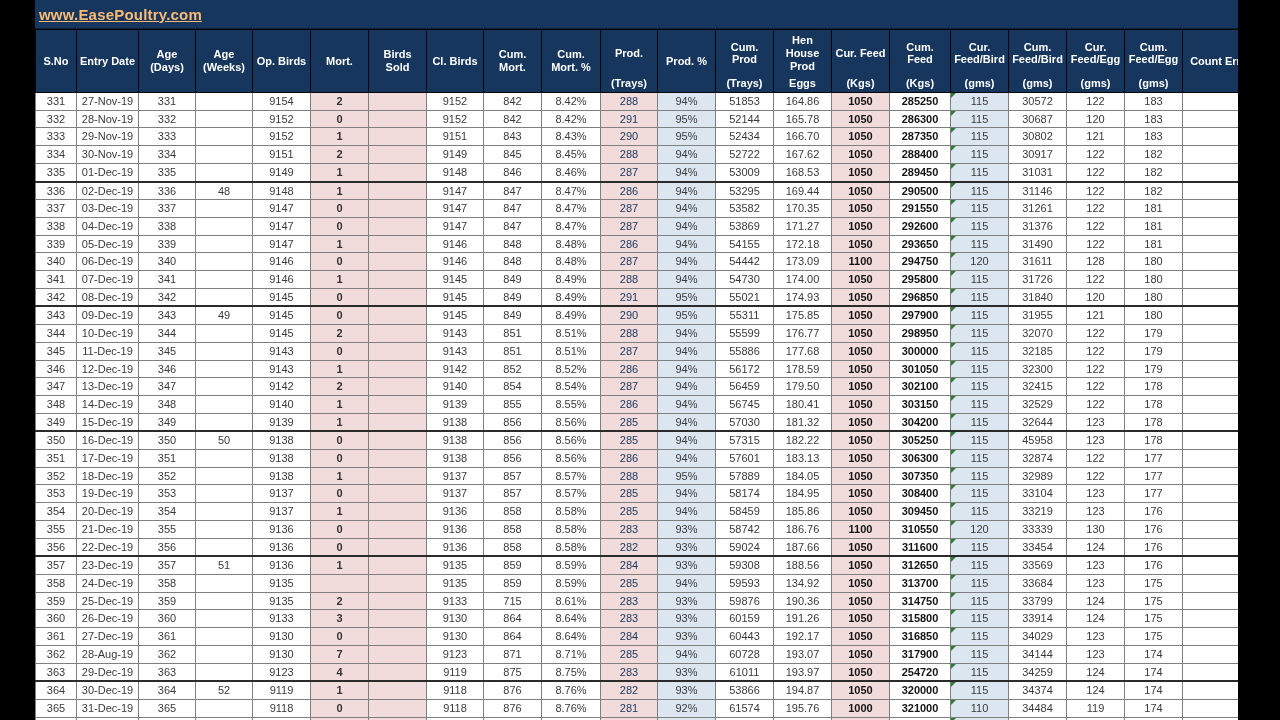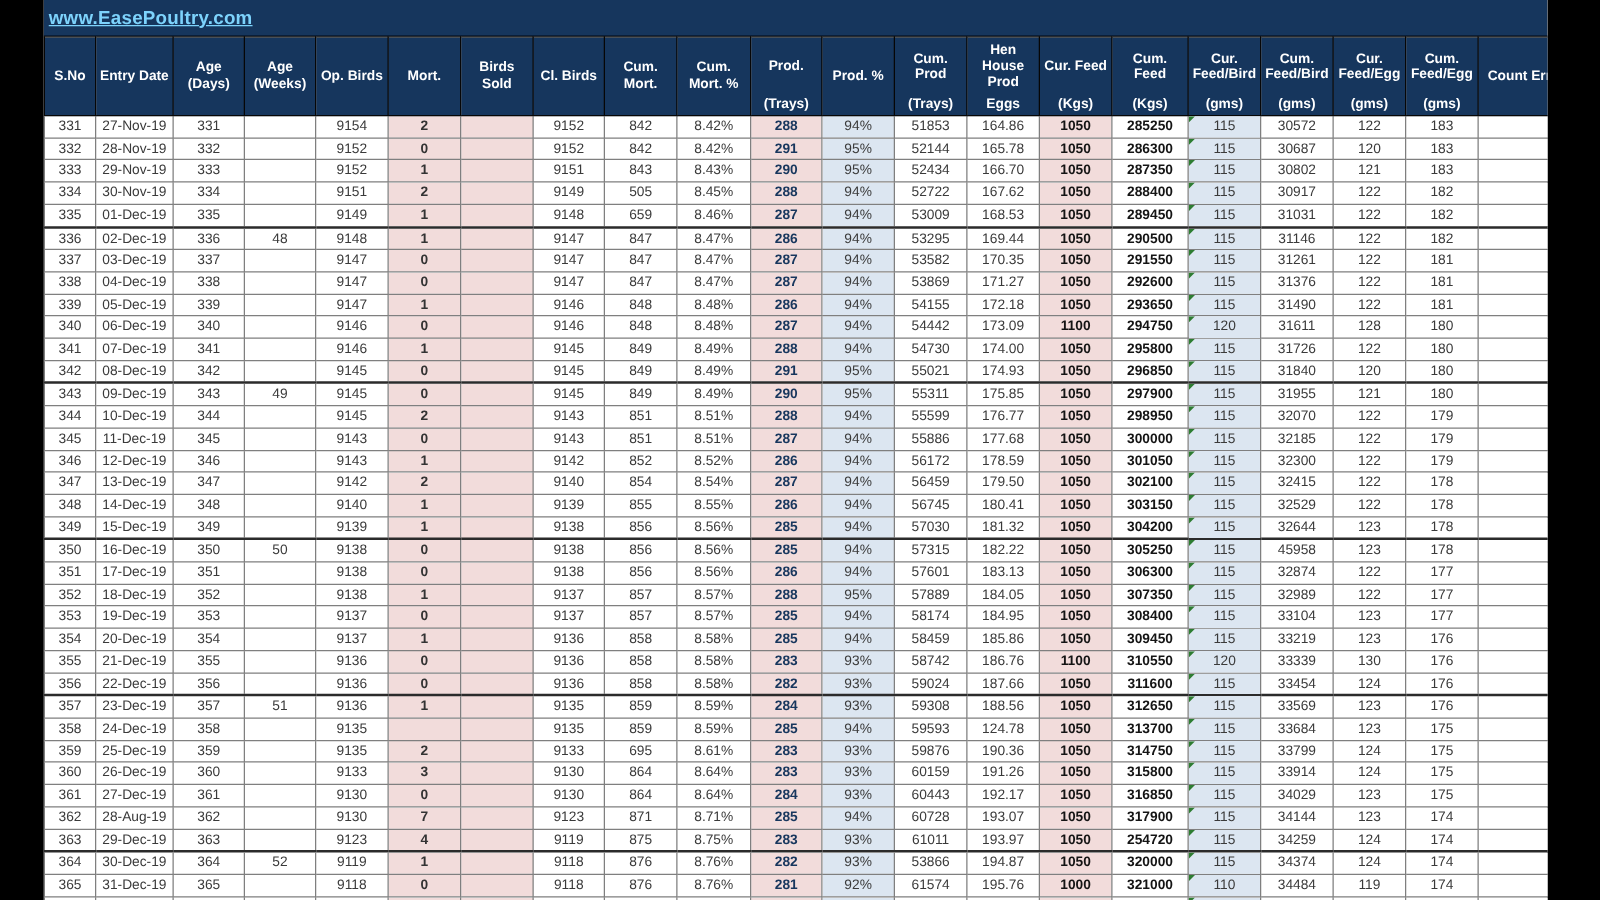--- a/index.html
+++ b/index.html
@@ -13,21 +13,21 @@
     position:absolute;left:35px;top:0;
     width:1203px;height:720px;overflow:hidden;
     background:#fff;
   }
   .titlebar{
     background:#16365D;height:28px;
     display:flex;align-items:center;
     border-bottom:1px solid #0a1e38;
   }
   .titlebar .site{
-    color:#7dd3fc;font-weight:bold;font-size:15px;
+    color:#fdba74;font-weight:bold;font-size:15px;
     text-decoration:underline;padding-left:4px;letter-spacing:.2px;
   }
   table{
     border-collapse:collapse;table-layout:fixed;width:1203px;
   }
   thead th{
     background:#16365D;color:#fff;
     font-size:11px;font-weight:bold;
     border:1px solid #060606;
     padding:0;vertical-align:middle;
@@ -58,21 +58,21 @@
   .col-birds-sold{width:57px}.col-cl-birds{width:56px}.col-cum-mort{width:57px}
   .col-cum-mort-pct{width:58px}.col-prod-trays{width:56px}.col-prod-pct{width:57px}
   .col-cum-prod{width:57px}.col-hen-house-prod{width:57px}.col-cur-feed{width:57px}
   .col-cum-feed{width:60px}.col-cur-feed-bird{width:57px}.col-cum-feed-bird{width:57px}
   .col-cur-feed-egg{width:57px}.col-cum-feed-egg{width:57px}.col-count-error{width:76px}
   
   tbody td.col-mort, tbody td.col-birds-sold,
   tbody td.col-prod-trays, tbody td.col-cur-feed{background:#F2DCDB;}
   tbody td.col-prod-pct, tbody td.col-cur-feed-bird{background:#DCE6F1;}
   tbody td.col-mort{font-weight:bold;color:#333;}
-  tbody td.col-prod-trays{font-weight:bold;color:#17365D;}
+  tbody td.col-prod-trays{font-weight:normal;color:#17365D;}
   tbody td.col-cur-feed, tbody td.col-cum-feed{font-weight:bold;color:#141414;}
   tbody td.col-cur-feed-bird{position:relative;}
   tbody td.col-cur-feed-bird::before{
     content:"";position:absolute;top:0;left:0;width:0;height:0;
     border-top:5px solid #2e7d32;border-right:5px solid transparent;
   }
 </style>
 </head>
 <body>
 
@@ -271,21 +271,21 @@
         </tr>
         <tr>
           <td class="col-sno">334</td>
           <td class="col-entry-date">30-Nov-19</td>
           <td class="col-age-days">334</td>
           <td class="col-age-weeks"></td>
           <td class="col-op-birds">9151</td>
           <td class="col-mort">2</td>
           <td class="col-birds-sold"></td>
           <td class="col-cl-birds">9149</td>
-          <td class="col-cum-mort">505</td>
+          <td class="col-cum-mort">845</td>
           <td class="col-cum-mort-pct">8.45%</td>
           <td class="col-prod-trays">288</td>
           <td class="col-prod-pct">94%</td>
           <td class="col-cum-prod">52722</td>
           <td class="col-hen-house-prod">167.62</td>
           <td class="col-cur-feed">1050</td>
           <td class="col-cum-feed">288400</td>
           <td class="col-cur-feed-bird">115</td>
           <td class="col-cum-feed-bird">30917</td>
           <td class="col-cur-feed-egg">122</td>
@@ -294,21 +294,21 @@
         </tr>
         <tr>
           <td class="col-sno">335</td>
           <td class="col-entry-date">01-Dec-19</td>
           <td class="col-age-days">335</td>
           <td class="col-age-weeks"></td>
           <td class="col-op-birds">9149</td>
           <td class="col-mort">1</td>
           <td class="col-birds-sold"></td>
           <td class="col-cl-birds">9148</td>
-          <td class="col-cum-mort">659</td>
+          <td class="col-cum-mort">846</td>
           <td class="col-cum-mort-pct">8.46%</td>
           <td class="col-prod-trays">287</td>
           <td class="col-prod-pct">94%</td>
           <td class="col-cum-prod">53009</td>
           <td class="col-hen-house-prod">168.53</td>
           <td class="col-cur-feed">1050</td>
           <td class="col-cum-feed">289450</td>
           <td class="col-cur-feed-bird">115</td>
           <td class="col-cum-feed-bird">31031</td>
           <td class="col-cur-feed-egg">122</td>
@@ -828,39 +828,39 @@
           <td class="col-age-weeks"></td>
           <td class="col-op-birds">9135</td>
           <td class="col-mort"></td>
           <td class="col-birds-sold"></td>
           <td class="col-cl-birds">9135</td>
           <td class="col-cum-mort">859</td>
           <td class="col-cum-mort-pct">8.59%</td>
           <td class="col-prod-trays">285</td>
           <td class="col-prod-pct">94%</td>
           <td class="col-cum-prod">59593</td>
-          <td class="col-hen-house-prod">124.78</td>
+          <td class="col-hen-house-prod">134.92</td>
           <td class="col-cur-feed">1050</td>
           <td class="col-cum-feed">313700</td>
           <td class="col-cur-feed-bird">115</td>
           <td class="col-cum-feed-bird">33684</td>
           <td class="col-cur-feed-egg">123</td>
           <td class="col-cum-feed-egg">175</td>
           <td class="col-count-error"></td>
         </tr>
         <tr>
           <td class="col-sno">359</td>
           <td class="col-entry-date">25-Dec-19</td>
           <td class="col-age-days">359</td>
           <td class="col-age-weeks"></td>
           <td class="col-op-birds">9135</td>
           <td class="col-mort">2</td>
           <td class="col-birds-sold"></td>
           <td class="col-cl-birds">9133</td>
-          <td class="col-cum-mort">695</td>
+          <td class="col-cum-mort">715</td>
           <td class="col-cum-mort-pct">8.61%</td>
           <td class="col-prod-trays">283</td>
           <td class="col-prod-pct">93%</td>
           <td class="col-cum-prod">59876</td>
           <td class="col-hen-house-prod">190.36</td>
           <td class="col-cur-feed">1050</td>
           <td class="col-cum-feed">314750</td>
           <td class="col-cur-feed-bird">115</td>
           <td class="col-cum-feed-bird">33799</td>
           <td class="col-cur-feed-egg">124</td>

